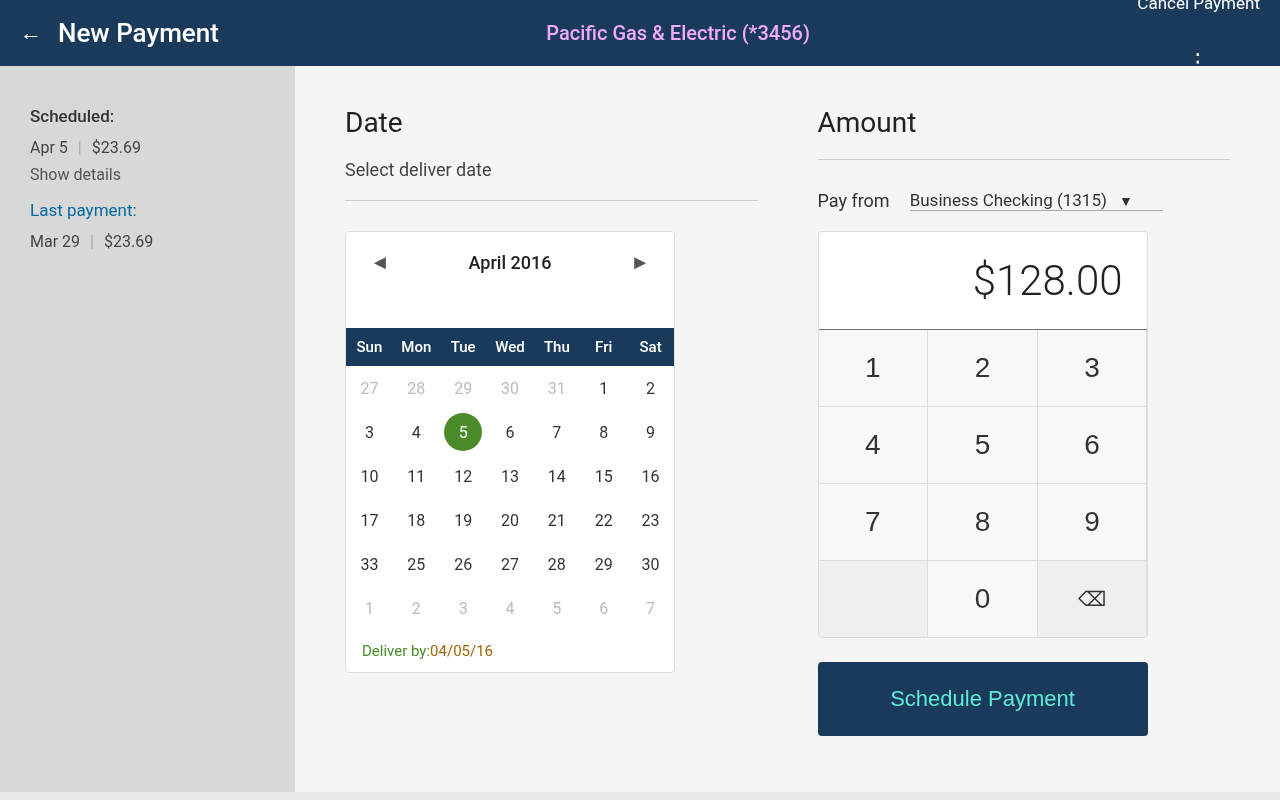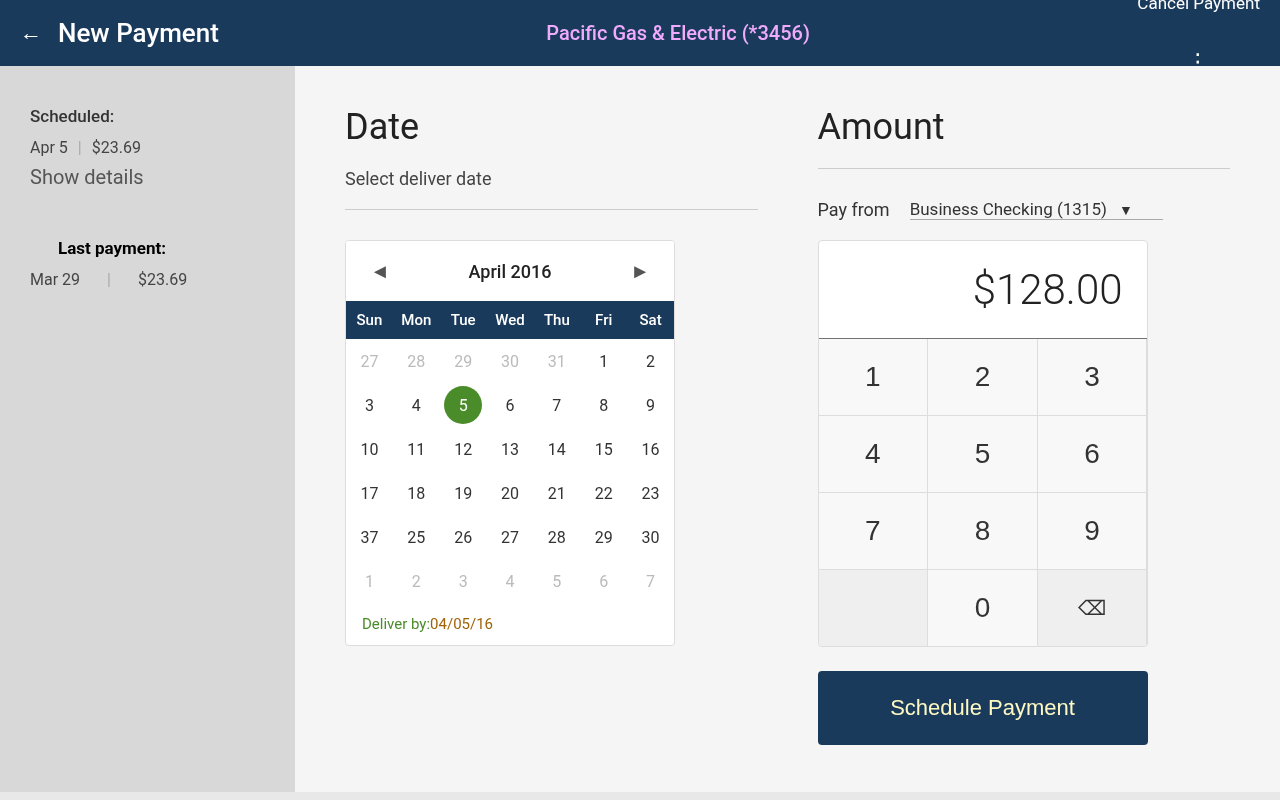--- a/index.html
+++ b/index.html
@@ -73,55 +73,53 @@
       display: flex;
       font-size: 16px;
       color: #444;
       margin-bottom: 8px;
     }
     .sidebar-divider {
       color: #aaa;
       margin: 0 10px;
     }
     .sidebar-show-details {
-      font-size: 20px;
+      font-size: 16px;
       color: #555;
       cursor: pointer;
-      margin-bottom: 49px;
+      margin-bottom: 16px;
     }
     .sidebar-last-payment {
       font-size: 17px;
-      color: #000000;
-      font-weight: 700;
+      color: #0369a1;
+      font-weight: 400;
       margin-bottom: 12px;
-      margin-left: 28px;
     }
     .sidebar-last-row {
       display: flex;
       align-items: center;
       font-size: 16px;
       color: #444;
-      gap: 17px;
     }
 
     
     .content {
       flex: 1;
       background: #f5f5f5;
       padding: 40px 50px;
       display: flex;
       gap: 60px;
     }
 
     
     .date-section {
       flex: 1;
     }
     .section-title {
-      font-size: 36px;
+      font-size: 28px;
       font-weight: 400;
       color: #222;
       margin-bottom: 20px;
     }
     .section-subtitle {
       font-size: 18px;
       color: #444;
       margin-bottom: 20px;
     }
     .section-divider {
@@ -160,20 +158,21 @@
       display: grid;
       grid-template-columns: repeat(7, 1fr);
     }
     .cal-day-header {
       background: #1a3a5c;
       color: white;
       text-align: center;
       padding: 10px 0;
       font-size: 15px;
       font-weight: 500;
+      margin-top: 36px;
     }
     .cal-cell {
       text-align: left;
       padding: 10px 0;
       font-size: 16px;
       color: #333;
       cursor: pointer;
       border: none;
       background: white;
     }
@@ -283,21 +282,21 @@
     .key-btn.backspace {
       background: #efefef;
       font-size: 20px;
     }
 
     
     .schedule-btn {
       display: block;
       width: 330px;
       background: #1a3a5c;
-      color: #fef9c3;
+      color: #5eead4;
       border: none;
       font-size: 22px;
       font-weight: 500;
       padding: 24px 0;
       margin-top: 24px;
       border-radius: 4px;
       cursor: pointer;
       text-align: center;
     }
   </style>
@@ -433,21 +432,21 @@
             <div class="cal-cell-wrapper">
               <div class="cal-cell">21</div>
             </div>
             <div class="cal-cell-wrapper">
               <div class="cal-cell">22</div>
             </div>
             <div class="cal-cell-wrapper">
               <div class="cal-cell">23</div>
             </div>
             <div class="cal-cell-wrapper">
-              <div class="cal-cell">37</div>
+              <div class="cal-cell">33</div>
             </div>
             <div class="cal-cell-wrapper">
               <div class="cal-cell">25</div>
             </div>
             <div class="cal-cell-wrapper">
               <div class="cal-cell">26</div>
             </div>
             <div class="cal-cell-wrapper">
               <div class="cal-cell">27</div>
             </div>

